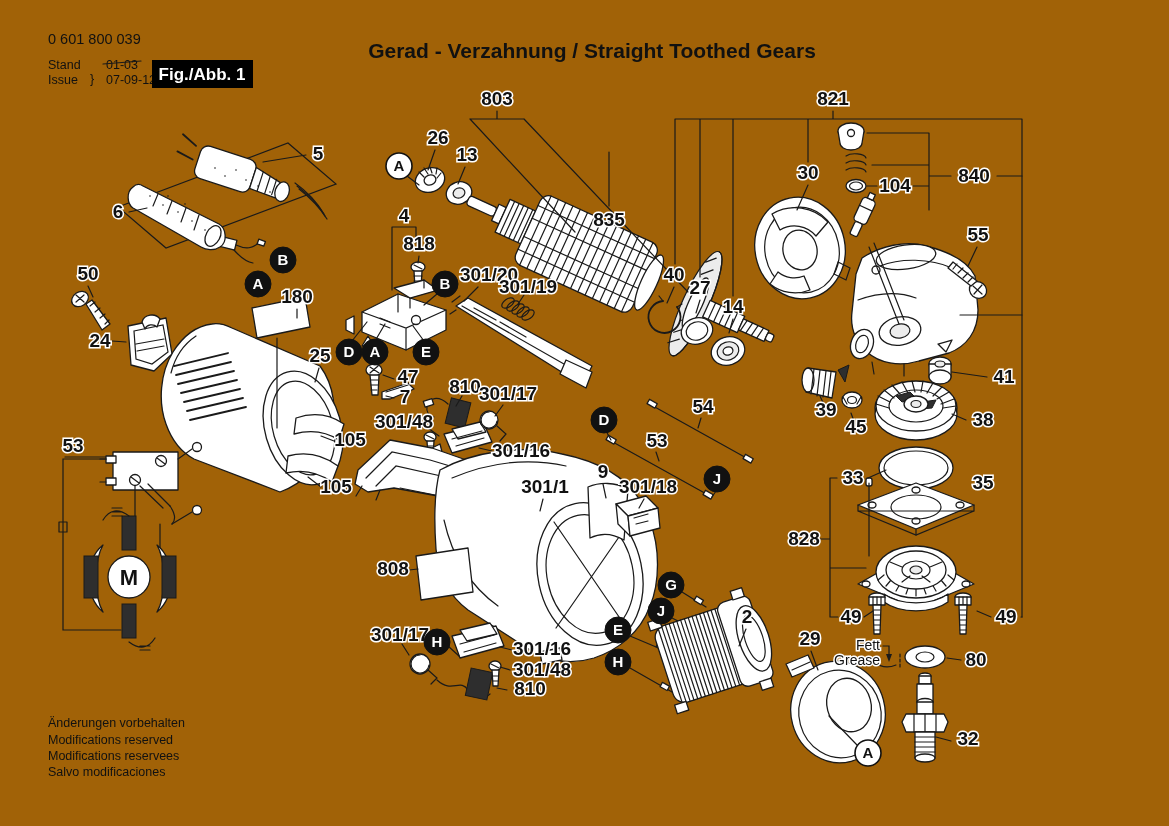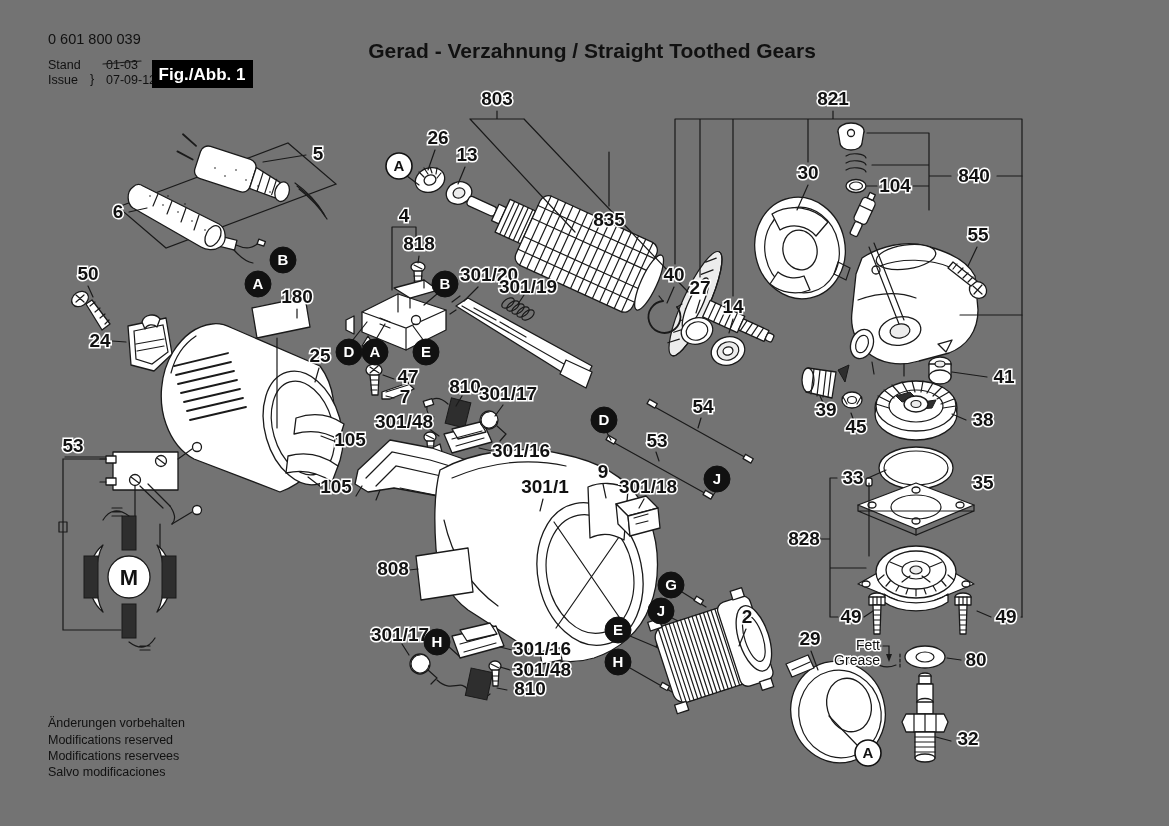--- a/index.html
+++ b/index.html
@@ -1,16 +1,16 @@
 <!DOCTYPE html>
 <html><head>
 <meta charset="utf-8">
 <style>
   html,body{margin:0;padding:0;background:#fff;}
-  .page{position:relative;width:1169px;height:826px;background:#737373;overflow:hidden;
+  .page{position:relative;width:1169px;height:826px;background:#a16207;overflow:hidden;
         font-family:"Liberation Sans",sans-serif;}
   svg{display:block;}
   
   .ln{stroke:#1a1a1a;stroke-width:1.2;fill:none;stroke-linecap:round;}
   .ln2{stroke:#1a1a1a;stroke-width:1.8;fill:none;stroke-linecap:round;}
   .f{fill:#fff;stroke:#1a1a1a;stroke-width:1.3;stroke-linejoin:round;}
   .fg{fill:#ececec;stroke:#1a1a1a;stroke-width:1.2;stroke-linejoin:round;}
   .d{fill:#2e2e2e;stroke:#1a1a1a;stroke-width:1;}
   .lbl{font-family:"Liberation Sans",sans-serif;font-size:19px;font-weight:bold;fill:#111;
        paint-order:stroke;stroke:#fff;stroke-width:3px;}

